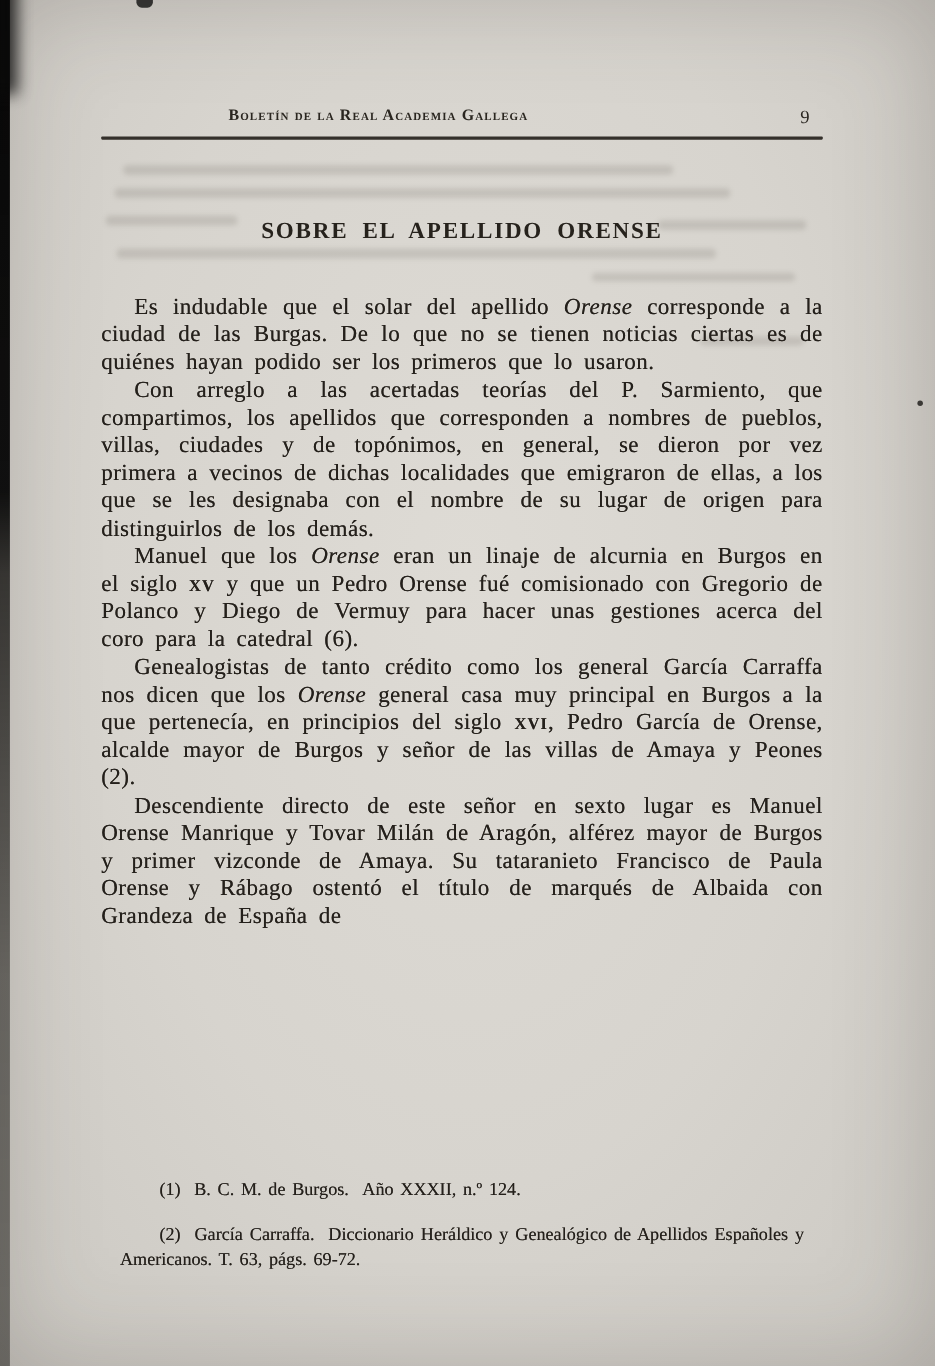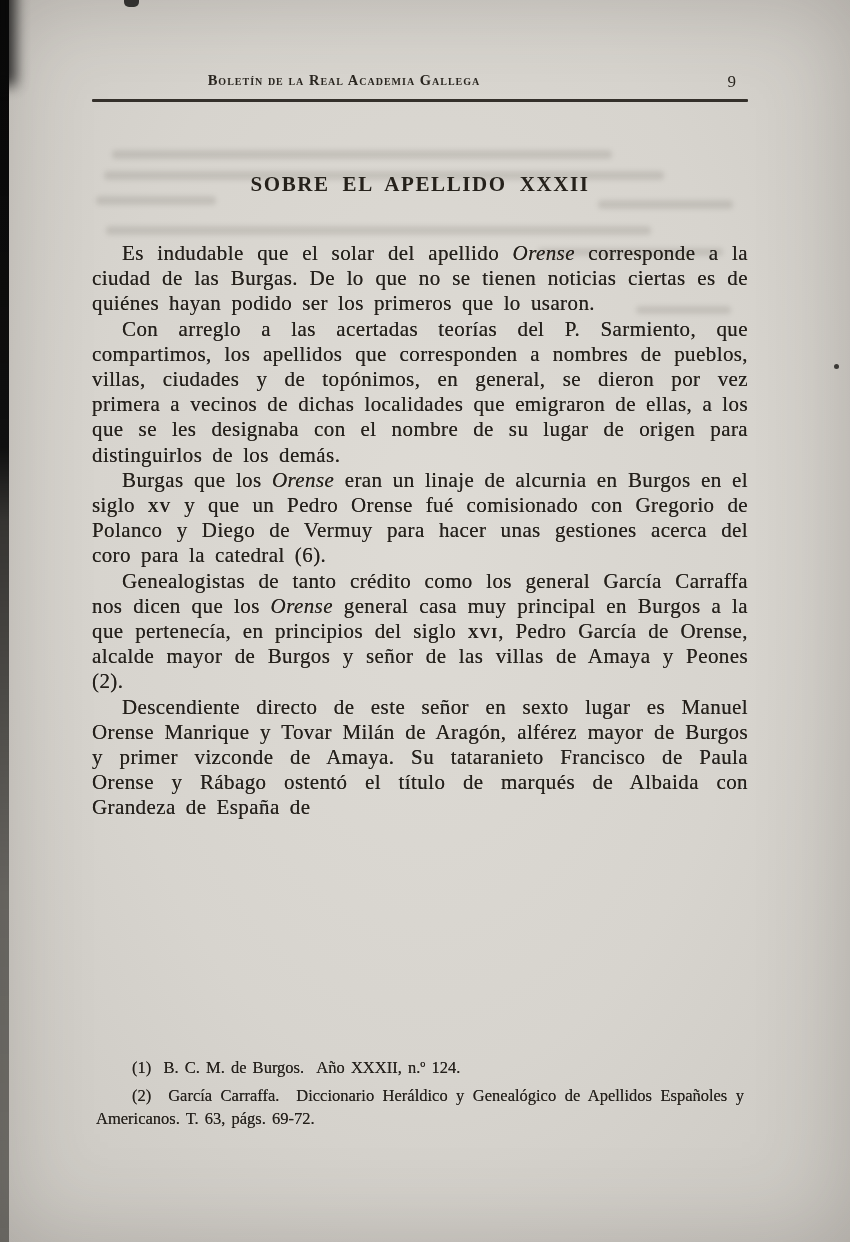--- a/index.html
+++ b/index.html
@@ -46,21 +46,21 @@
   .g1 { left: 112px; top: 150px; width: 500px; }
   .g2 { left: 104px; top: 171px; width: 560px; }
   .g3 { left:  96px; top: 196px; width: 120px; }
   .g4 { left: 598px; top: 200px; width: 135px; }
   .g5 { left: 106px; top: 226px; width: 545px; }
   .g6 { left: 538px; top: 248px; width: 185px; height: 8px; }
   .g7 { left: 636px; top: 306px; width:  95px; height: 8px; }
   
   .content {
     position: absolute; left: 92px; top: 0; width: 656px;
-    padding-top: 72px;
+    padding-top: 97px;
   }
   .running-head { position: relative; height: 20px; }
   .journal {
     position: absolute; left: 50%;
     transform: translateX(-50%) translateX(-76px);
     font-variant: small-caps; font-weight: bold;
     font-size: 14.5px; letter-spacing: 1px; white-space: nowrap;
     color: #2a2620;
   }
   .pagenum {
@@ -87,21 +87,21 @@
   }
   .body-text p { margin: 0; text-indent: 30px; }
   .seg-i { font-style: italic; }
   .seg-sc { font-variant: small-caps; letter-spacing: 1px; font-weight: bold; }
   .footnotes {
     position: absolute; left: 92px; top: 1052px; width: 656px;
     font-size: 16.5px; line-height: 23.5px;
     text-align: justify; word-spacing: 2px;
     text-shadow: 0 0 0.5px rgba(35,30,25,0.7);
   }
-  .footnote { margin: 4px; text-indent: 36px; }
+  .footnote { margin: 17px; text-indent: 36px; }
 </style>
 </head>
 <body>
 
 <div class="page">
 
   <div class="scan-left-bar"></div>
   <div class="scan-corner"></div>
   <div class="speck-top"></div>
   <div class="speck-right"></div>
@@ -115,26 +115,26 @@
 
   <div class="content">
 
     <header class="running-head">
       <span class="journal">Boletín de la Real Academia Gallega</span>
       <span class="pagenum">9</span>
     </header>
 
     <div class="rule"></div>
 
-    <h1 class="title">SOBRE EL APELLIDO XXXII</h1>
+    <h1 class="title">SOBRE EL APELLIDO ORENSE</h1>
 
     <div class="body-text">
       <p><span>Es indudable que el solar del apellido </span><span class="seg-i">Orense</span><span> corresponde a la ciudad de las Burgas. De lo que no se tienen noticias ciertas es de quiénes hayan podido ser los primeros que lo usaron.</span></p>
       <p><span>Con arreglo a las acertadas teorías del P. Sarmiento, que compartimos, los apellidos que corresponden a nombres de pueblos, villas, ciudades y de topónimos, en general, se dieron por vez primera a vecinos de dichas localidades que emigraron de ellas, a los que se les designaba con el nombre de su lugar de origen para distinguirlos de los demás.</span></p>
-      <p><span>Burgas que los </span><span class="seg-i">Orense</span><span> eran un linaje de alcurnia en Burgos en el siglo </span><span class="seg-sc">xv</span><span> y que un Pedro Orense fué comisionado con Gregorio de Polanco y Diego de Vermuy para hacer unas gestiones acerca del coro para la catedral (6).</span></p>
+      <p><span>Manuel que los </span><span class="seg-i">Orense</span><span> eran un linaje de alcurnia en Burgos en el siglo </span><span class="seg-sc">xv</span><span> y que un Pedro Orense fué comisionado con Gregorio de Polanco y Diego de Vermuy para hacer unas gestiones acerca del coro para la catedral (6).</span></p>
       <p><span>Genealogistas de tanto crédito como los general García Carraffa nos dicen que los </span><span class="seg-i">Orense</span><span> general casa muy principal en Burgos a la que pertenecía, en principios del siglo </span><span class="seg-sc">xvi</span><span>, Pedro García de Orense, alcalde mayor de Burgos y señor de las villas de Amaya y Peones (2).</span></p>
       <p><span>Descendiente directo de este señor en sexto lugar es Manuel Orense Manrique y Tovar Milán de Aragón, alférez mayor de Burgos y primer vizconde de Amaya. Su tataranieto Francisco de Paula Orense y Rábago ostentó el título de marqués de Albaida con Grandeza de España de</span></p>
     </div>
 
   </div>
 
   <div class="footnotes">
     <p class="footnote">(1)&nbsp;&nbsp;B. C. M. de Burgos. &nbsp;Año XXXII, n.º 124.</p>
     <p class="footnote">(2)&nbsp;&nbsp;García Carraffa. &nbsp;Diccionario Heráldico y Genealógico de Apellidos Españoles y Americanos. T. 63, págs. 69-72.</p>
   </div>

